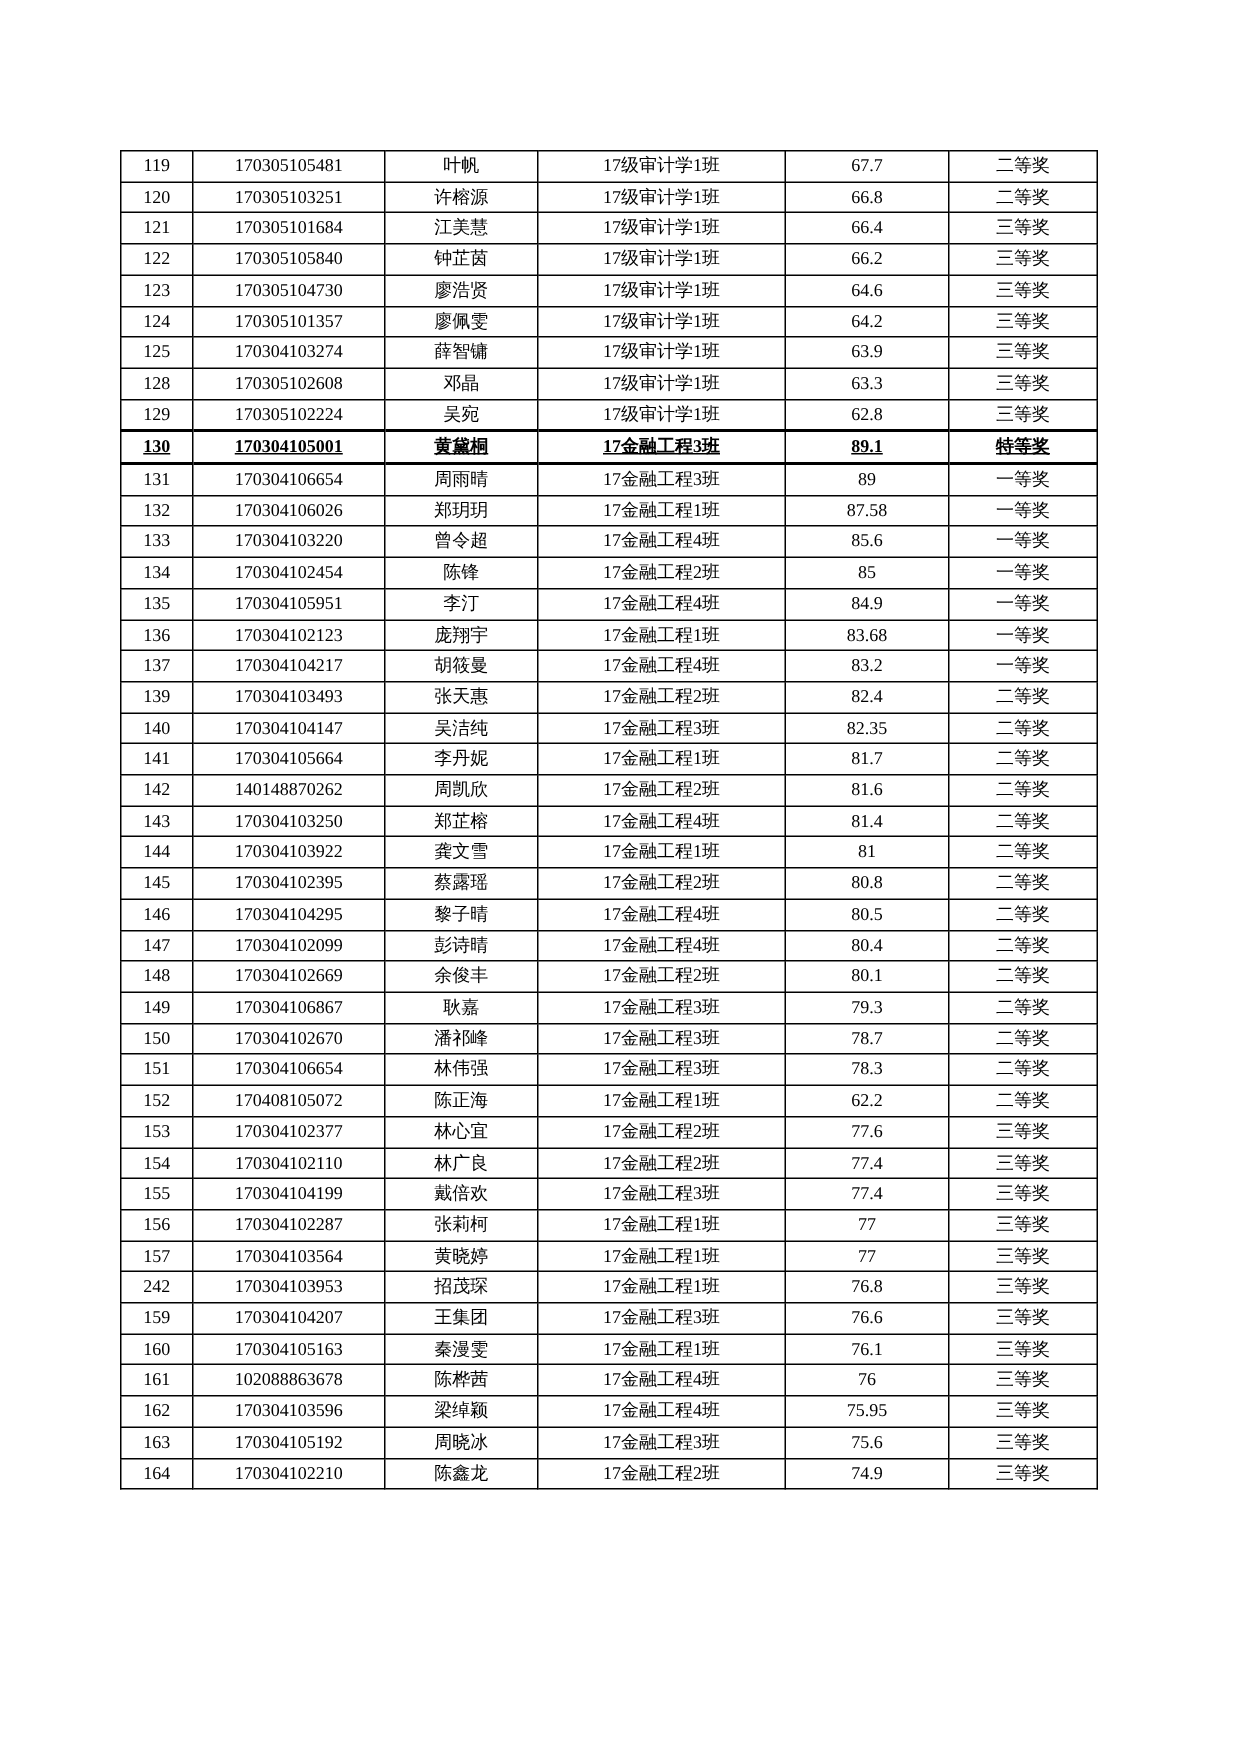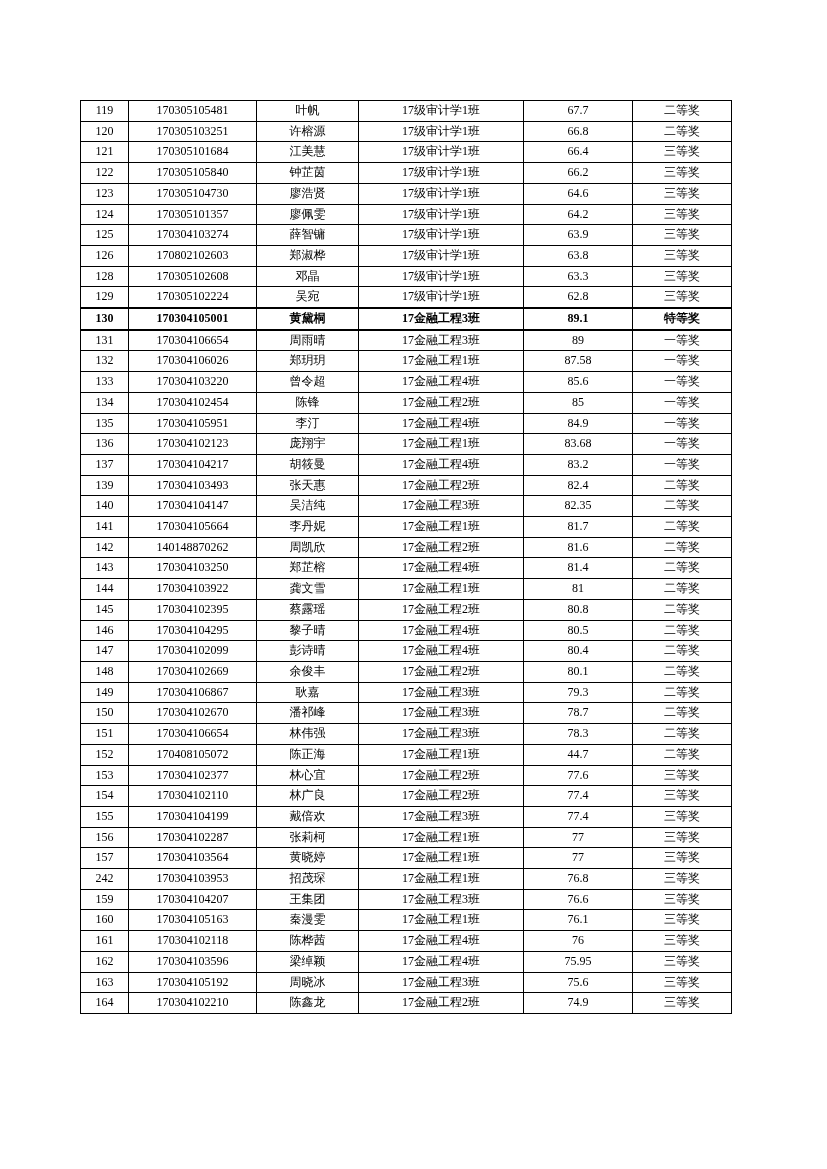--- a/index.html
+++ b/index.html
@@ -33,20 +33,21 @@
     font-size: 12px;
     line-height: 19.7px;
     white-space: nowrap;
     overflow: hidden;
     color: #000000;
   }
   table.award-table tr.emphasis td {
     font-weight: bold;
     border-top-width: 2px;
     border-bottom-width: 2px;
+    text-decoration: underline;
   }
   col.c-no    { width: 48px; }
   col.c-id    { width: 128px; }
   col.c-name  { width: 102px; }
   col.c-class { width: 165px; }
   col.c-score { width: 109px; }
   col.c-award { width: 99px; }
 </style>
 </head>
 <body>
@@ -112,28 +113,20 @@
         </tr>
         <tr>
           <td>125</td>
           <td>170304103274</td>
           <td>薛智镛</td>
           <td>17级审计学1班</td>
           <td>63.9</td>
           <td>三等奖</td>
         </tr>
         <tr>
-          <td>126</td>
-          <td>170802102603</td>
-          <td>郑淑桦</td>
-          <td>17级审计学1班</td>
-          <td>63.8</td>
-          <td>三等奖</td>
-        </tr>
-        <tr>
           <td>128</td>
           <td>170305102608</td>
           <td>邓晶</td>
           <td>17级审计学1班</td>
           <td>63.3</td>
           <td>三等奖</td>
         </tr>
         <tr>
           <td>129</td>
           <td>170305102224</td>
@@ -308,21 +301,21 @@
           <td>林伟强</td>
           <td>17金融工程3班</td>
           <td>78.3</td>
           <td>二等奖</td>
         </tr>
         <tr>
           <td>152</td>
           <td>170408105072</td>
           <td>陈正海</td>
           <td>17金融工程1班</td>
-          <td>44.7</td>
+          <td>62.2</td>
           <td>二等奖</td>
         </tr>
         <tr>
           <td>153</td>
           <td>170304102377</td>
           <td>林心宜</td>
           <td>17金融工程2班</td>
           <td>77.6</td>
           <td>三等奖</td>
         </tr>
@@ -377,21 +370,21 @@
         <tr>
           <td>160</td>
           <td>170304105163</td>
           <td>秦漫雯</td>
           <td>17金融工程1班</td>
           <td>76.1</td>
           <td>三等奖</td>
         </tr>
         <tr>
           <td>161</td>
-          <td>170304102118</td>
+          <td>102088863678</td>
           <td>陈桦茜</td>
           <td>17金融工程4班</td>
           <td>76</td>
           <td>三等奖</td>
         </tr>
         <tr>
           <td>162</td>
           <td>170304103596</td>
           <td>梁绰颖</td>
           <td>17金融工程4班</td>

